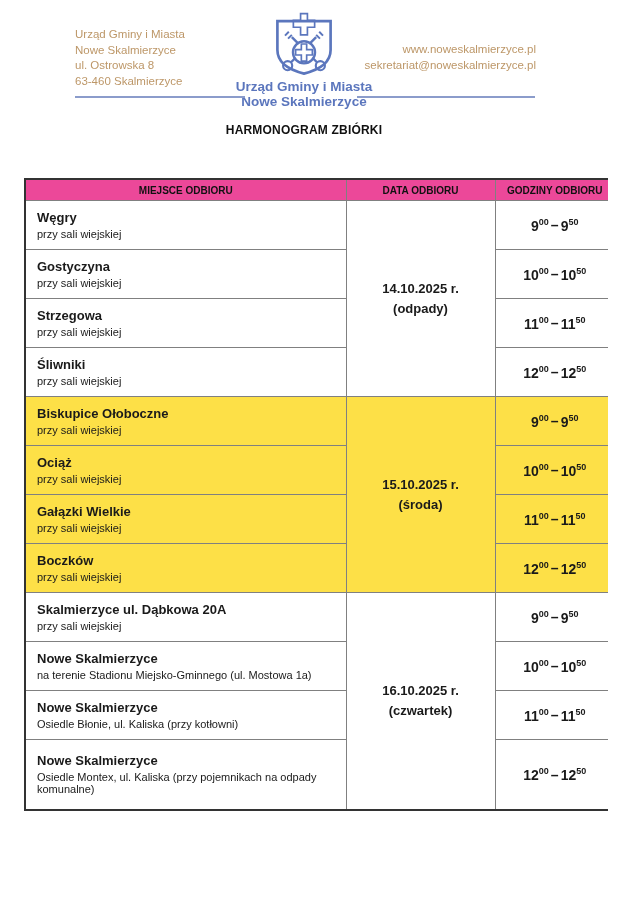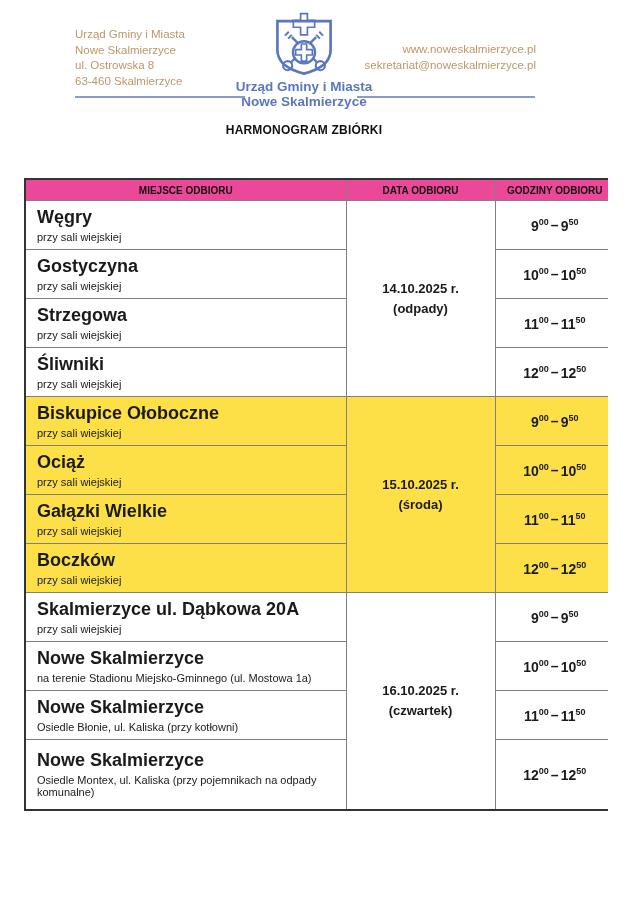--- a/index.html
+++ b/index.html
@@ -42,21 +42,21 @@
     border:2px solid #333;
   }
   .schedule th, .schedule td { border:1px solid #808080; }
   .schedule thead th {
     background:#ec4899; height:18px; padding:1px 0;
     font-size:10px; font-weight:700; text-align:center; color:#111;margin-left:8px;
   }
   .schedule tbody tr { height:49px; }
   .schedule tbody tr.tall { height:70px; }
   td.place { padding:5px 10px 5px 11px; vertical-align:middle; background:#fff; }
-  .place-name   { font-size:18px; font-weight:700; }
+  .place-name   { font-size:13px; font-weight:700; }
   .place-detail { font-size:11px; margin-top:3px; }
   td.date, td.time { text-align:center; vertical-align:middle; font-weight:700; background:#fff; }
   td.date { font-size:13px; line-height:1.5; }
   td.time { font-size:14px; white-space:nowrap; }
   sup.tsup { font-size:9px; font-weight:700; }
   .tdash { margin:0 2px; }
   tr.shaded td { background:#fde047; }
 </style>
 </head>
 <body>

